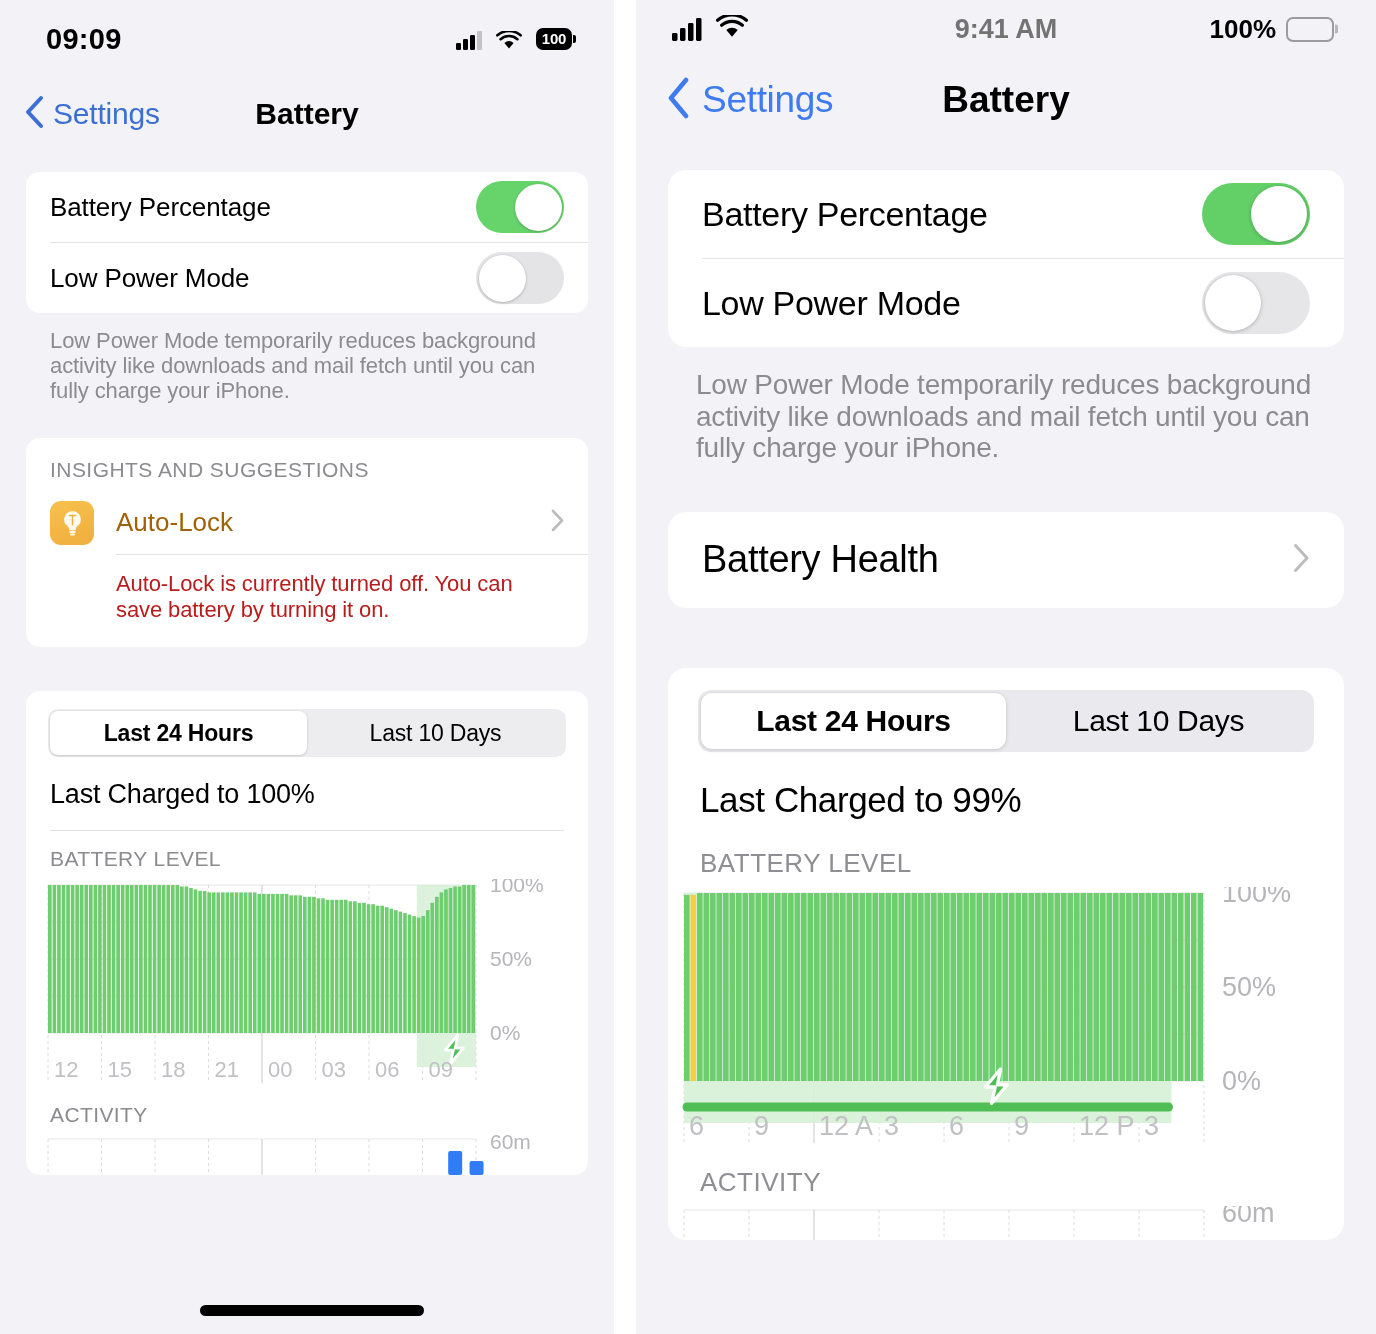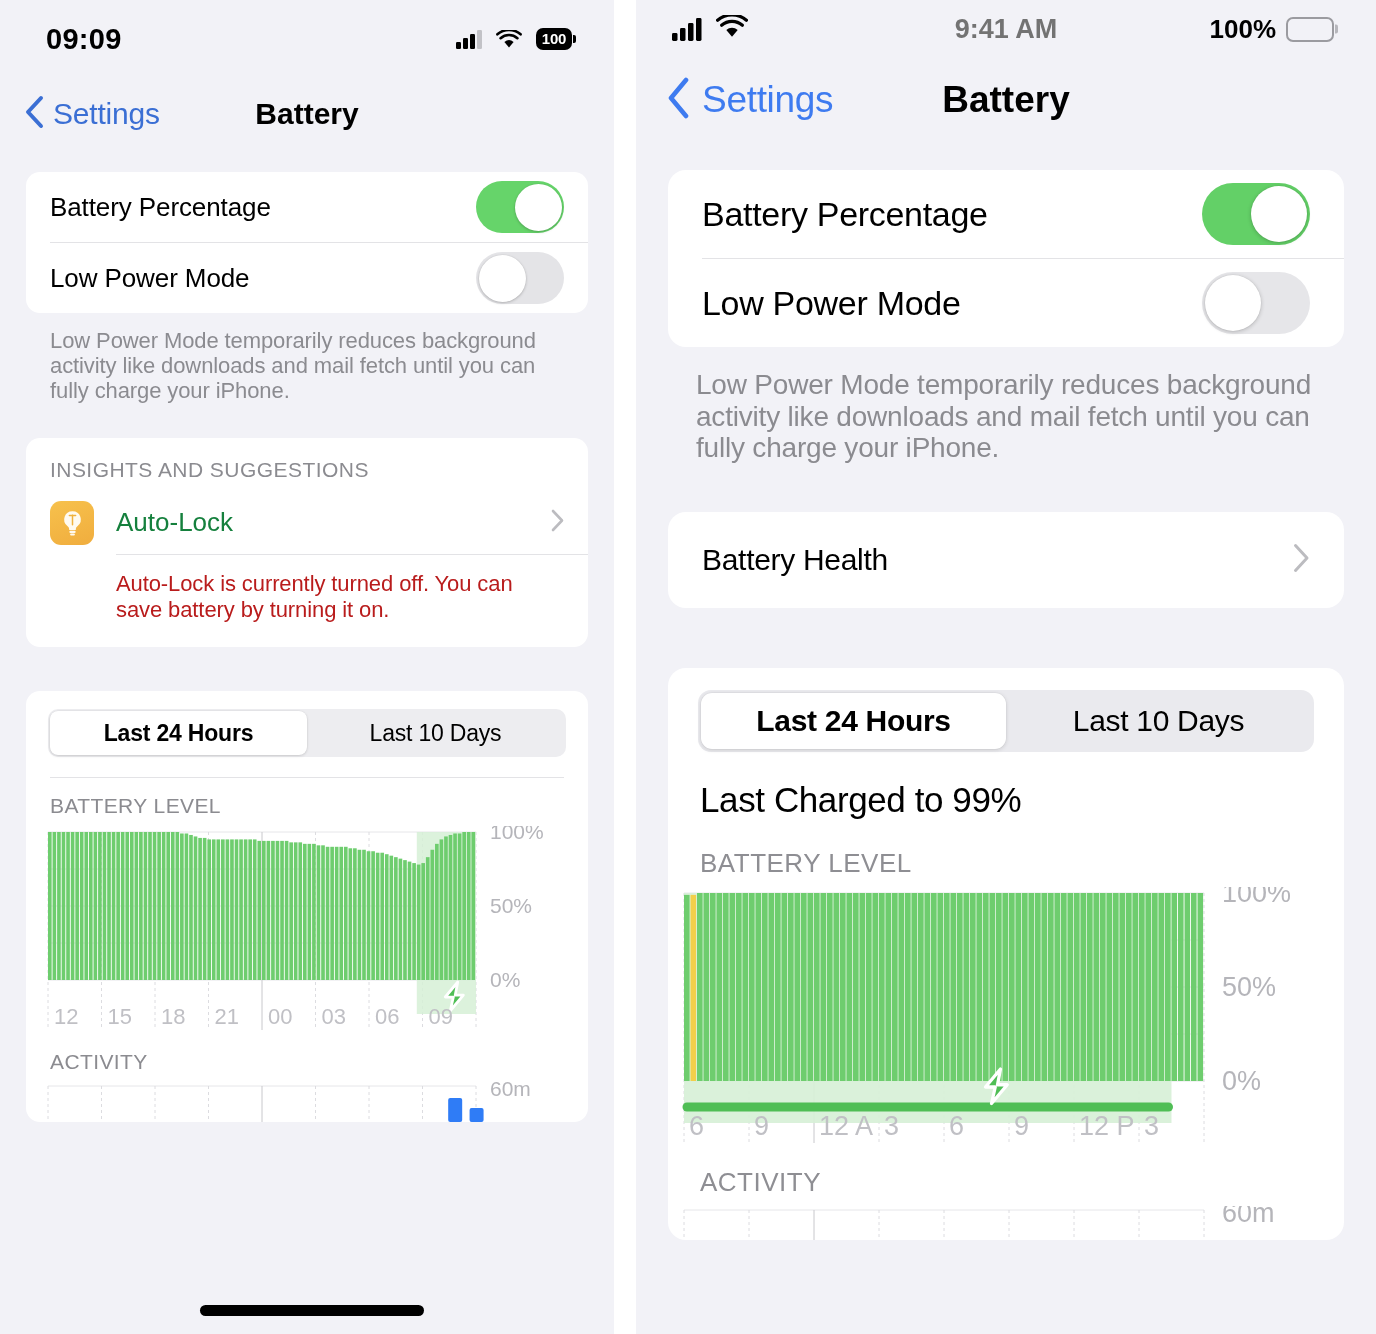--- a/index.html
+++ b/index.html
@@ -26,21 +26,21 @@
     position: relative;
     overflow: hidden;
   }
 
   
   .sb-l {
     height: 78px; display: flex; align-items: center;
     justify-content: space-between; padding: 0 42px 0 46px;
   }
   .sb-l .clock { font-size: 29px; font-weight: 700; color: #000; letter-spacing: .3px; }
-  .sb-icons { display: flex; align-items: center; gap: 14px; }
+  .sb-icons { display: flex; align-items: flex-end; gap: 14px; }
 
   
   .cell { display: flex; align-items: flex-end; gap: 2.5px; height: 19px; }
   .cell i { width: 4.5px; background: #000; border-radius: 1.2px; display: block; }
   .cell i.b1 { height: 7px; }
   .cell i.b2 { height: 11px; }
   .cell i.b3 { height: 15px; }
   .cell i.b4 { height: 19px; background: #c2c2c7; }
 
   .wifi { width: 26px; height: 19px; position: relative; }
@@ -98,21 +98,21 @@
   .insights .hdr {
     font-size: 21px; color:#8b8b90; letter-spacing: .45px;
     padding: 0 24px 10px 24px;
   }
   .insight-row { display:flex; align-items:center; padding: 0 24px; height: 62px; }
   .bulb-icon {
     width: 44px; height: 44px; border-radius: 11px; flex:none;
     background: linear-gradient(160deg,#f7c14c 0%,#f0ad3e 100%);
     display:flex; align-items:center; justify-content:center;
   }
-  .insight-row .name { font-size: 26px; color:#15803d; margin-left: 22px; flex:1; }
+  .insight-row .name { font-size: 26px; color:#a16207; margin-left: 22px; flex:1; }
   .chev-r { color:#bcbcc0; flex:none; }
   .insight-sep { height:1px; background:#e3e3e6; margin-left: 90px; }
   .insight-desc {
     font-size: 22px; line-height: 1.2; color:#b91c1c;
     padding: 16px 40px 18px 90px; letter-spacing:-.1px;
   }
 
   .bhc-card { margin-top: 40px; }
   .bhc-card .row { height: 74px; }
 
@@ -180,21 +180,21 @@
     position:absolute; top:3px; width:56px; height:56px; border-radius:50%;
     background:#fff; box-shadow: 0 1px 4px rgba(0,0,0,.22), 0 0 0 .5px rgba(0,0,0,.04);
   }
   .toggle-r.on .knob { right:3px; }
   .toggle-r.off .knob { left:3px; }
 
   .footnote-r { font-size: 28px; line-height: 1.13; color:#8b8b90; margin: 22px 52px 0 60px; letter-spacing:-.2px; }
 
   .health-card { margin-top: 48px; }
   .health-card .row-r { height: 96px; }
-  .health-card .label { font-size: 30px; }
+  .health-card .label { font-size: 38px; }
 
   .usage-card-r { margin-top: 60px; padding: 22px 0 0 0; }
   .seg-r { display:flex; background:#eaeaee; border-radius: 13px; margin: 0 30px; height: 62px; padding: 3px; }
   .seg-r .opt { flex:1; display:flex; align-items:center; justify-content:center; font-size: 30px; color:#000; border-radius: 11px; letter-spacing:-.3px; }
   .seg-r .opt.active { background:#fff; box-shadow: 0 1px 4px rgba(0,0,0,.14), 0 0 0 .5px rgba(0,0,0,.04); font-weight: 600; }
 
   .charged-title-r { font-size: 35px; color:#000; padding: 28px 32px 0 32px; letter-spacing:-.4px; }
   .charged-sub-r { font-size: 28px; color:#9a9aa0; padding: 8px 32px 0 32px; }
   .chart-head-r { font-size: 26px; color:#8e8e93; letter-spacing:.5px; padding: 28px 32px 0 32px; }
 
@@ -285,20 +285,21 @@
       <div class="insight-sep"></div>
       <div class="insight-desc">Auto-Lock is currently turned off. You can save battery by turning it on.</div>
     </div>
 
 
     <div class="card usage-card">
       <div class="seg">
         <div class="opt active">Last 24 Hours</div>
         <div class="opt">Last 10 Days</div>
       </div>
+      <div class="charged-title">Last Charged to 100%</div>
       <div class="chart-sep"></div>
       <div class="chart-head">BATTERY LEVEL</div>
       <div class="chart-wrap">
         <svg class="chart-svg" id="chart-left" width="562" height="218" viewBox="0 0 562 218">
             <line x1="22" y1="6" x2="450" y2="6" stroke="#e6e6e9" stroke-width="1"></line>
             <line x1="22" y1="43" x2="450" y2="43" stroke="#e6e6e9" stroke-width="1"></line>
             <line x1="22" y1="80" x2="450" y2="80" stroke="#e6e6e9" stroke-width="1"></line>
             <line x1="22" y1="117" x2="450" y2="117" stroke="#e6e6e9" stroke-width="1"></line>
             <line x1="22" y1="154" x2="450" y2="154" stroke="#e6e6e9" stroke-width="1"></line>
             <line x1="22" y1="6" x2="22" y2="204" stroke="#dcdce0" stroke-width="1" stroke-dasharray="3 3"></line>

